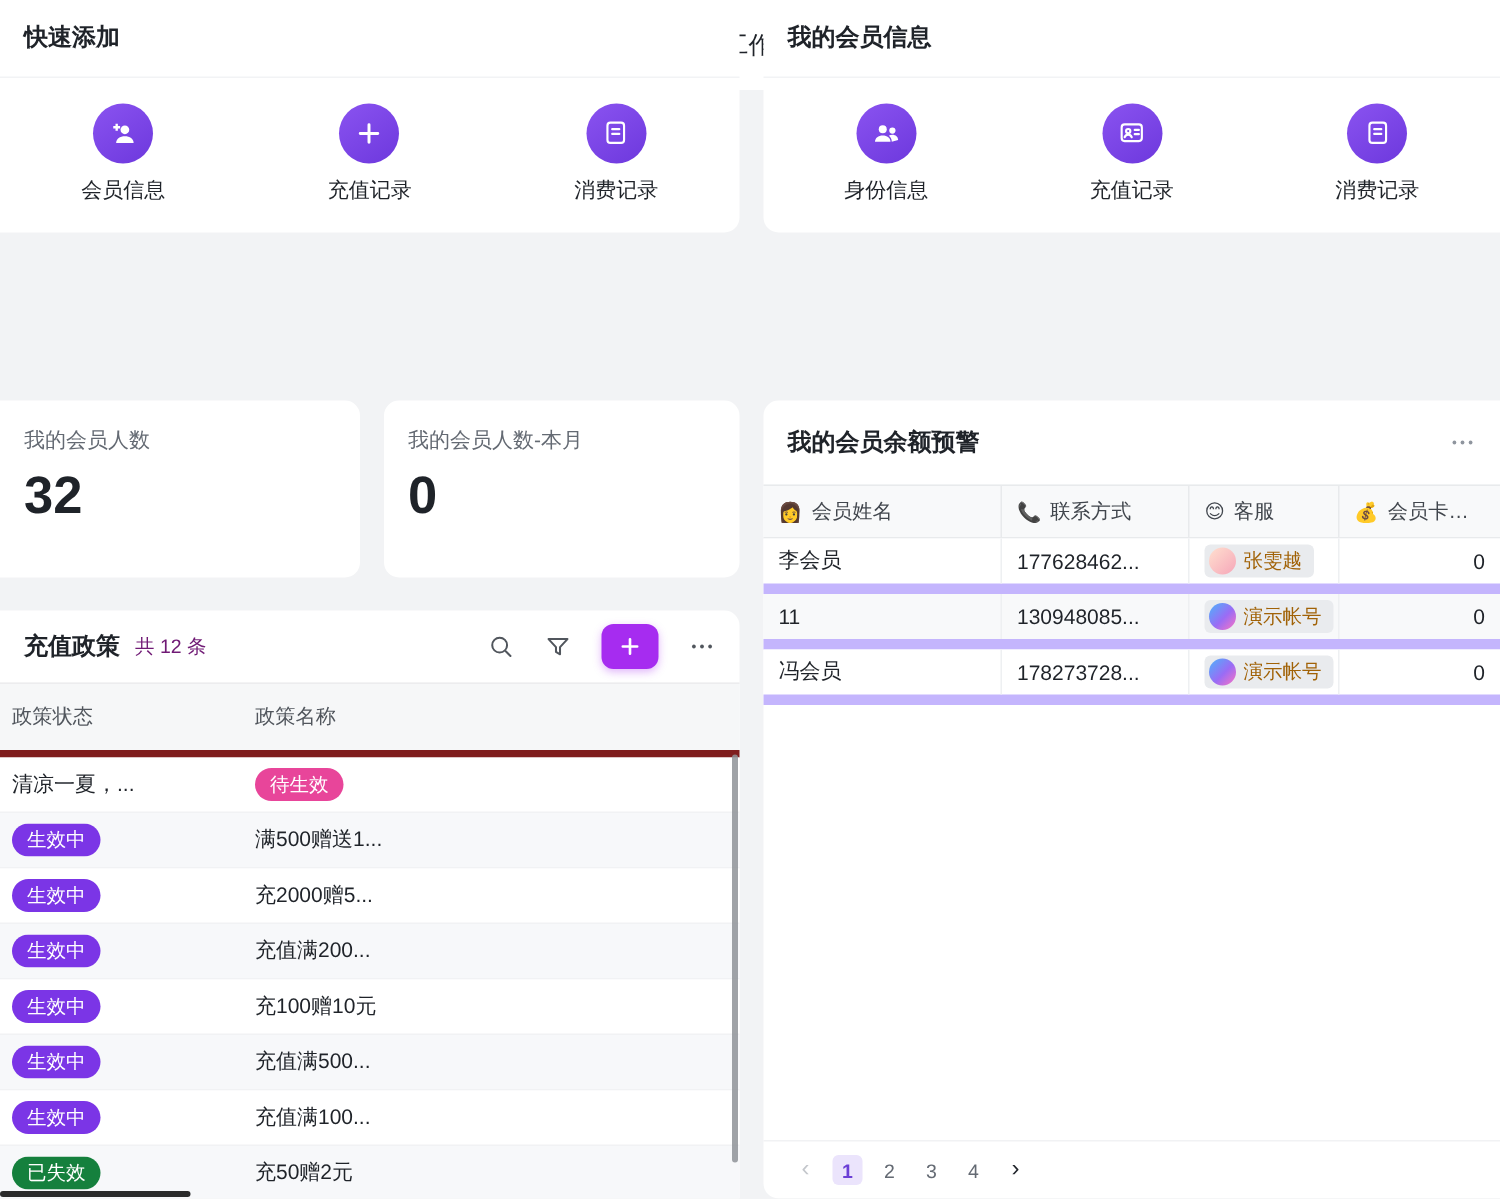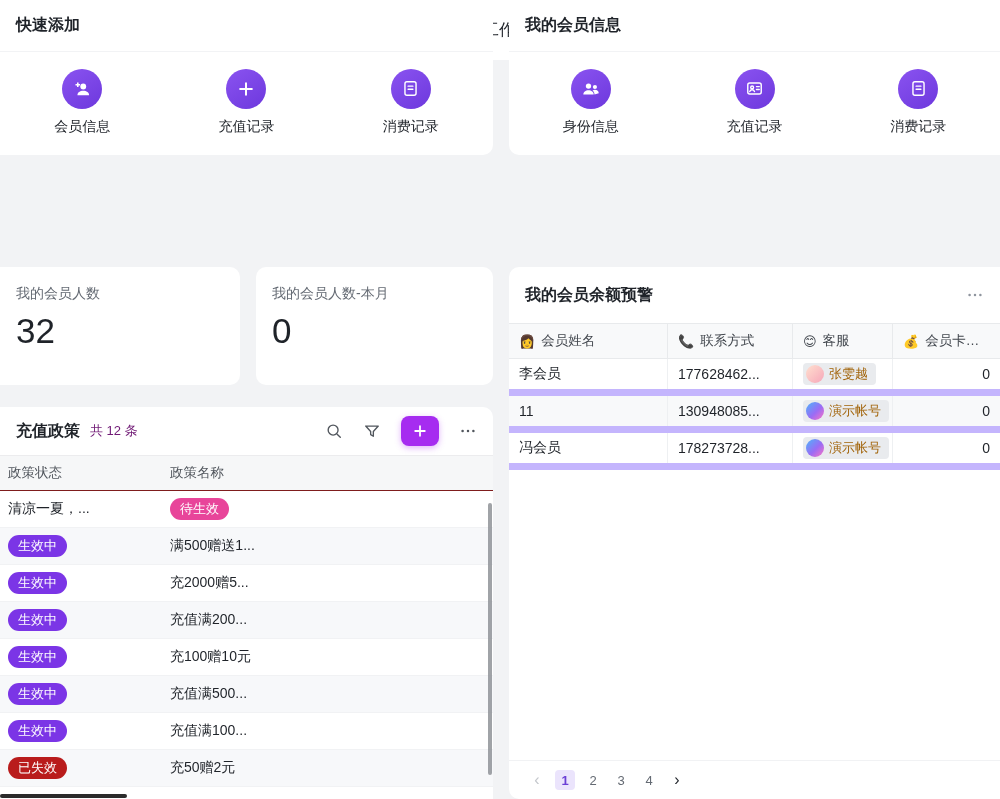--- a/index.html
+++ b/index.html
@@ -39,21 +39,21 @@
     width:40px; height:40px; border-radius:50%;
     background:linear-gradient(145deg,#8a53f0,#6d38dd);
     display:flex; align-items:center; justify-content:center;
   }
   .action-label { font-size:14px; color:#1f2329; }
 
   
   .stat1 { left:0;     top:267px; width:240px; height:118px; padding:18px 16px; }
   .stat2 { left:256px; top:267px; width:237px; height:118px; padding:18px 16px; }
   .stat-label { font-size:14px; color:#646a73; }
-  .stat-value { font-size:35px; font-weight:400; color:#1f2329; margin-top:8px; }
+  .stat-value { font-size:35px; font-weight:700; color:#1f2329; margin-top:8px; }
 
   
   .balance { left:509px; top:267px; width:491px; height:532px; }
   .balance .card-header { justify-content:space-between; height:56px; border-bottom:none;gap:24px; }
   .icon-btn { cursor:pointer; display:flex; align-items:center; }
 
   .bw-table { position:absolute; left:0; top:56px; right:0; }
   .bw-hrow, .bw-row {
     display:grid; grid-template-columns:159px 125px 100px 1fr; align-items:stretch;
   }
@@ -100,32 +100,32 @@
   .policy-title { font-size:16px; font-weight:600; }
   .policy-count { font-size:13px; color:#701a75; margin-left:10px; }
   .policy-tools { margin-left:auto; display:flex; align-items:center; gap:20px; }
   .add-btn {
     width:38px; height:30px; border-radius:8px; background:#a62cf0;
     display:flex; align-items:center; justify-content:center; cursor:pointer;
     box-shadow:0 2px 6px rgba(166,44,240,.35);
   }
 
   .pt-hrow, .pt-row { display:grid; grid-template-columns:162px 1fr; align-items:center; }
-  .pt-hrow { height:36px; background:#f6f7f8; border-top:1px solid #ececee; border-bottom:1px solid #7f1d1d; }
+  .pt-hrow { height:50px; background:#f6f7f8; border-top:1px solid #ececee; border-bottom:5px solid #7f1d1d; }
   .pt-hcell { padding:0 8px; font-size:13.5px; color:#51565d; }
   .pt-row { height:37px; border-bottom:1px solid #f1f2f4; background:#fff; }
   .pt-row.alt { background:#f7f8fa; }
   .pt-cell { padding:0 8px; font-size:14px; color:#1f2329; white-space:nowrap; overflow:hidden; }
   .badge {
     display:inline-block; padding:3px 10px; border-radius:12px;
     font-size:13px; color:#fff; font-weight:500; line-height:1.25;
   }
   .badge.pending { background:#e8459a; }
   .badge.active  { background:#7b35e6; }
-  .badge.expired { background:#b91c1c; }
+  .badge.expired { background:#15803d; }
 
   .vscroll {
     position:absolute; right:1px; top:96px; width:4px; height:272px;
     background:#8f9398; border-radius:2px; opacity:.85;
   }
   .hscroll {
     position:absolute; left:0; bottom:1px; width:127px; height:4px;
     background:#2b2b2b; border-radius:2px;
   }
 </style>

